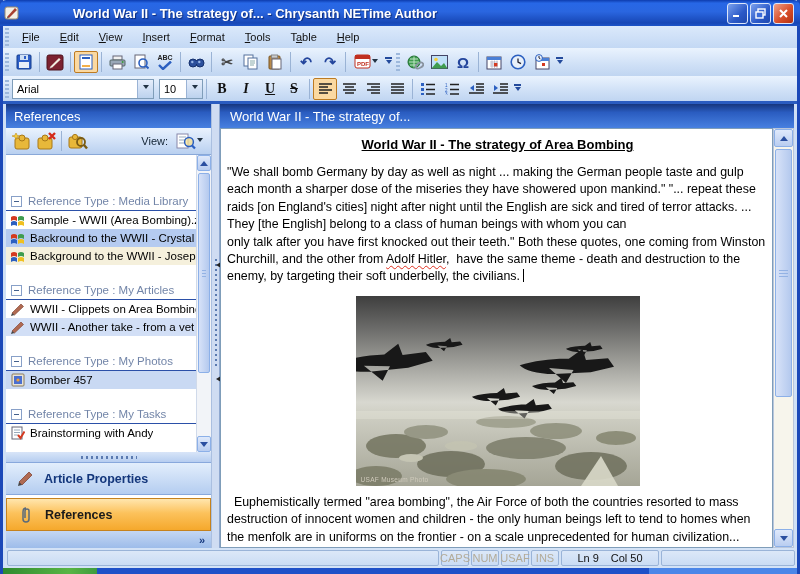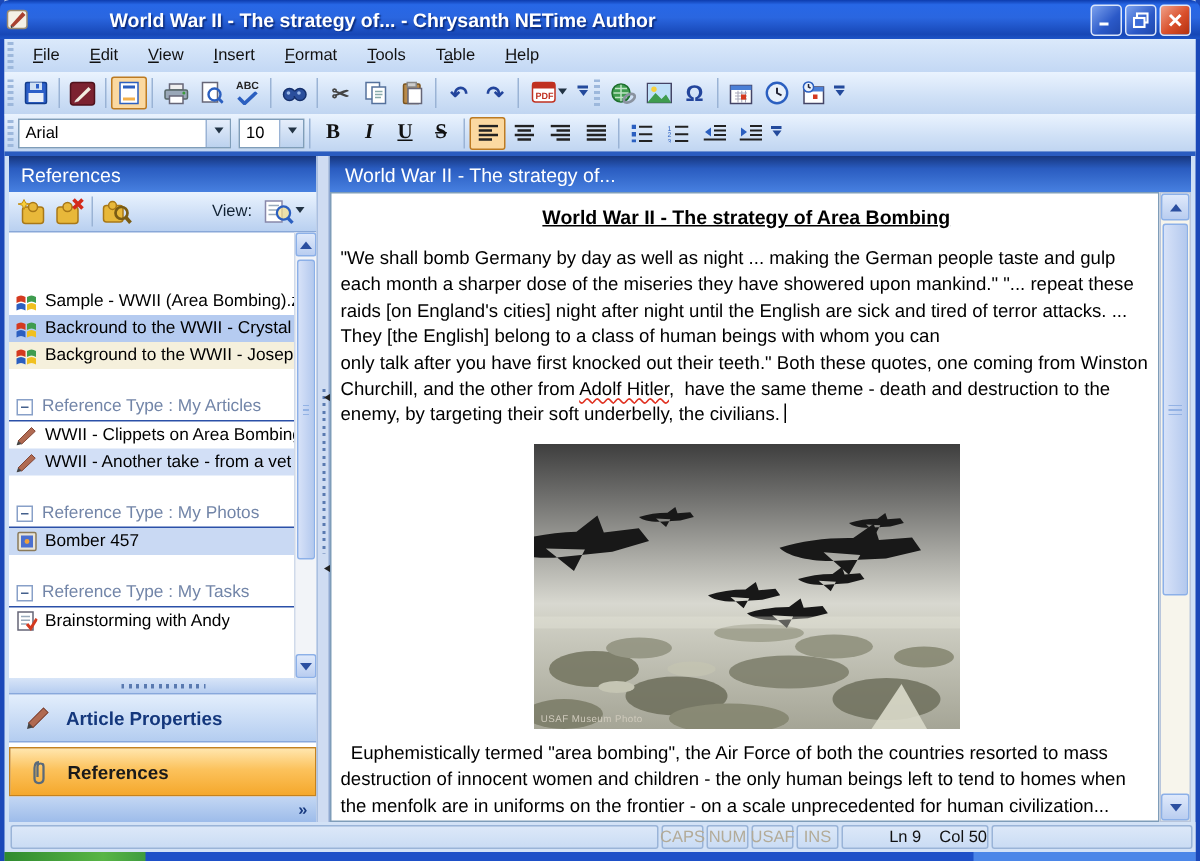--- a/index.html
+++ b/index.html
@@ -83,21 +83,21 @@
   .photo svg{display:block;}
   .photo-cap{position:absolute;left:5px;bottom:3px;font-size:6.5px;color:#cfcabc;letter-spacing:.3px;}
   
   .main-scroll{position:absolute;right:3px;top:128px;width:21px;bottom:26px;background:#f7f5ec;border:1px solid #b9c6dc;box-sizing:border-box;}
   
   .statusbar{position:absolute;left:2px;right:0;bottom:6px;height:20px;background:#d3e2f6;display:flex;align-items:center;padding:0 2px;box-sizing:border-box;gap:2px;font-size:11px;}
   .scell{height:16px;border:1px solid #9ab4d8;border-radius:2px;background:linear-gradient(180deg,#dce8f8,#cadcf4);display:flex;align-items:center;justify-content:center;box-sizing:border-box;}
   .scell.dim{color:#b3ab98;}
   .scell.wide{flex:0 0 432px;}
   .scell.kc{width:28px;}
-  .scell.lncol{width:98px;gap:12px;color:#111;justify-content:flex-end;}
+  .scell.lncol{width:98px;gap:12px;color:#111;}
   .scell.fill{flex:1;}
   .taskbar{position:absolute;left:-0px;right:0;bottom:0;height:6px;background:#1e50c8;}
   .tb-green{position:absolute;left:0;top:0;bottom:0;width:94px;background:linear-gradient(90deg,#2f8a2f,#58b545 70%,#3f9c3f);}
   .tb-tray{position:absolute;right:0;top:0;bottom:0;width:148px;background:#4b86e8;}
   .ic{display:inline-flex;align-items:center;justify-content:center;}
 </style>
 </head>
 <body>
 
 <div class="win">
@@ -409,20 +409,24 @@
             <path d="M3 4h7M3 7h7M3 10h5" stroke="#9ab" stroke-width="1"></path>
             <circle cx="13" cy="9" r="4.4" fill="#f8df8a" fill-opacity=".7" stroke="#2b5fc0" stroke-width="1.5"></circle>
             <path d="M16 12.5 L19 15.6" stroke="#2b5fc0" stroke-width="2.2"></path>
           </svg>
         <span class="caret-dn"></span>
       </span>
     </div>
 
     <div class="tree">
       <div class="tgap"></div>
+      <div class="tgroup">
+        <span class="minusbox"></span>
+        <span>Reference Type : Media Library</span>
+      </div>
       <div class="trow">
         <span class="ti">
             <svg width="15" height="13">
               <path d="M1 3 q3 -2 6 0 v4 q-3 -2 -6 0 Z" fill="#d43a20"></path>
               <path d="M8 3 q3 -2 6 0 v4 q-3 -2 -6 0 Z" fill="#3f9c4f"></path>
               <path d="M1 8 q3 -2 6 0 v4 q-3 -2 -6 0 Z" fill="#2b5fc0"></path>
               <path d="M8 8 q3 -2 6 0 v4 q-3 -2 -6 0 Z" fill="#f0c020"></path>
             </svg>
           </span>
         <span class="tl">Sample - WWII (Area Bombing).zip</span>

